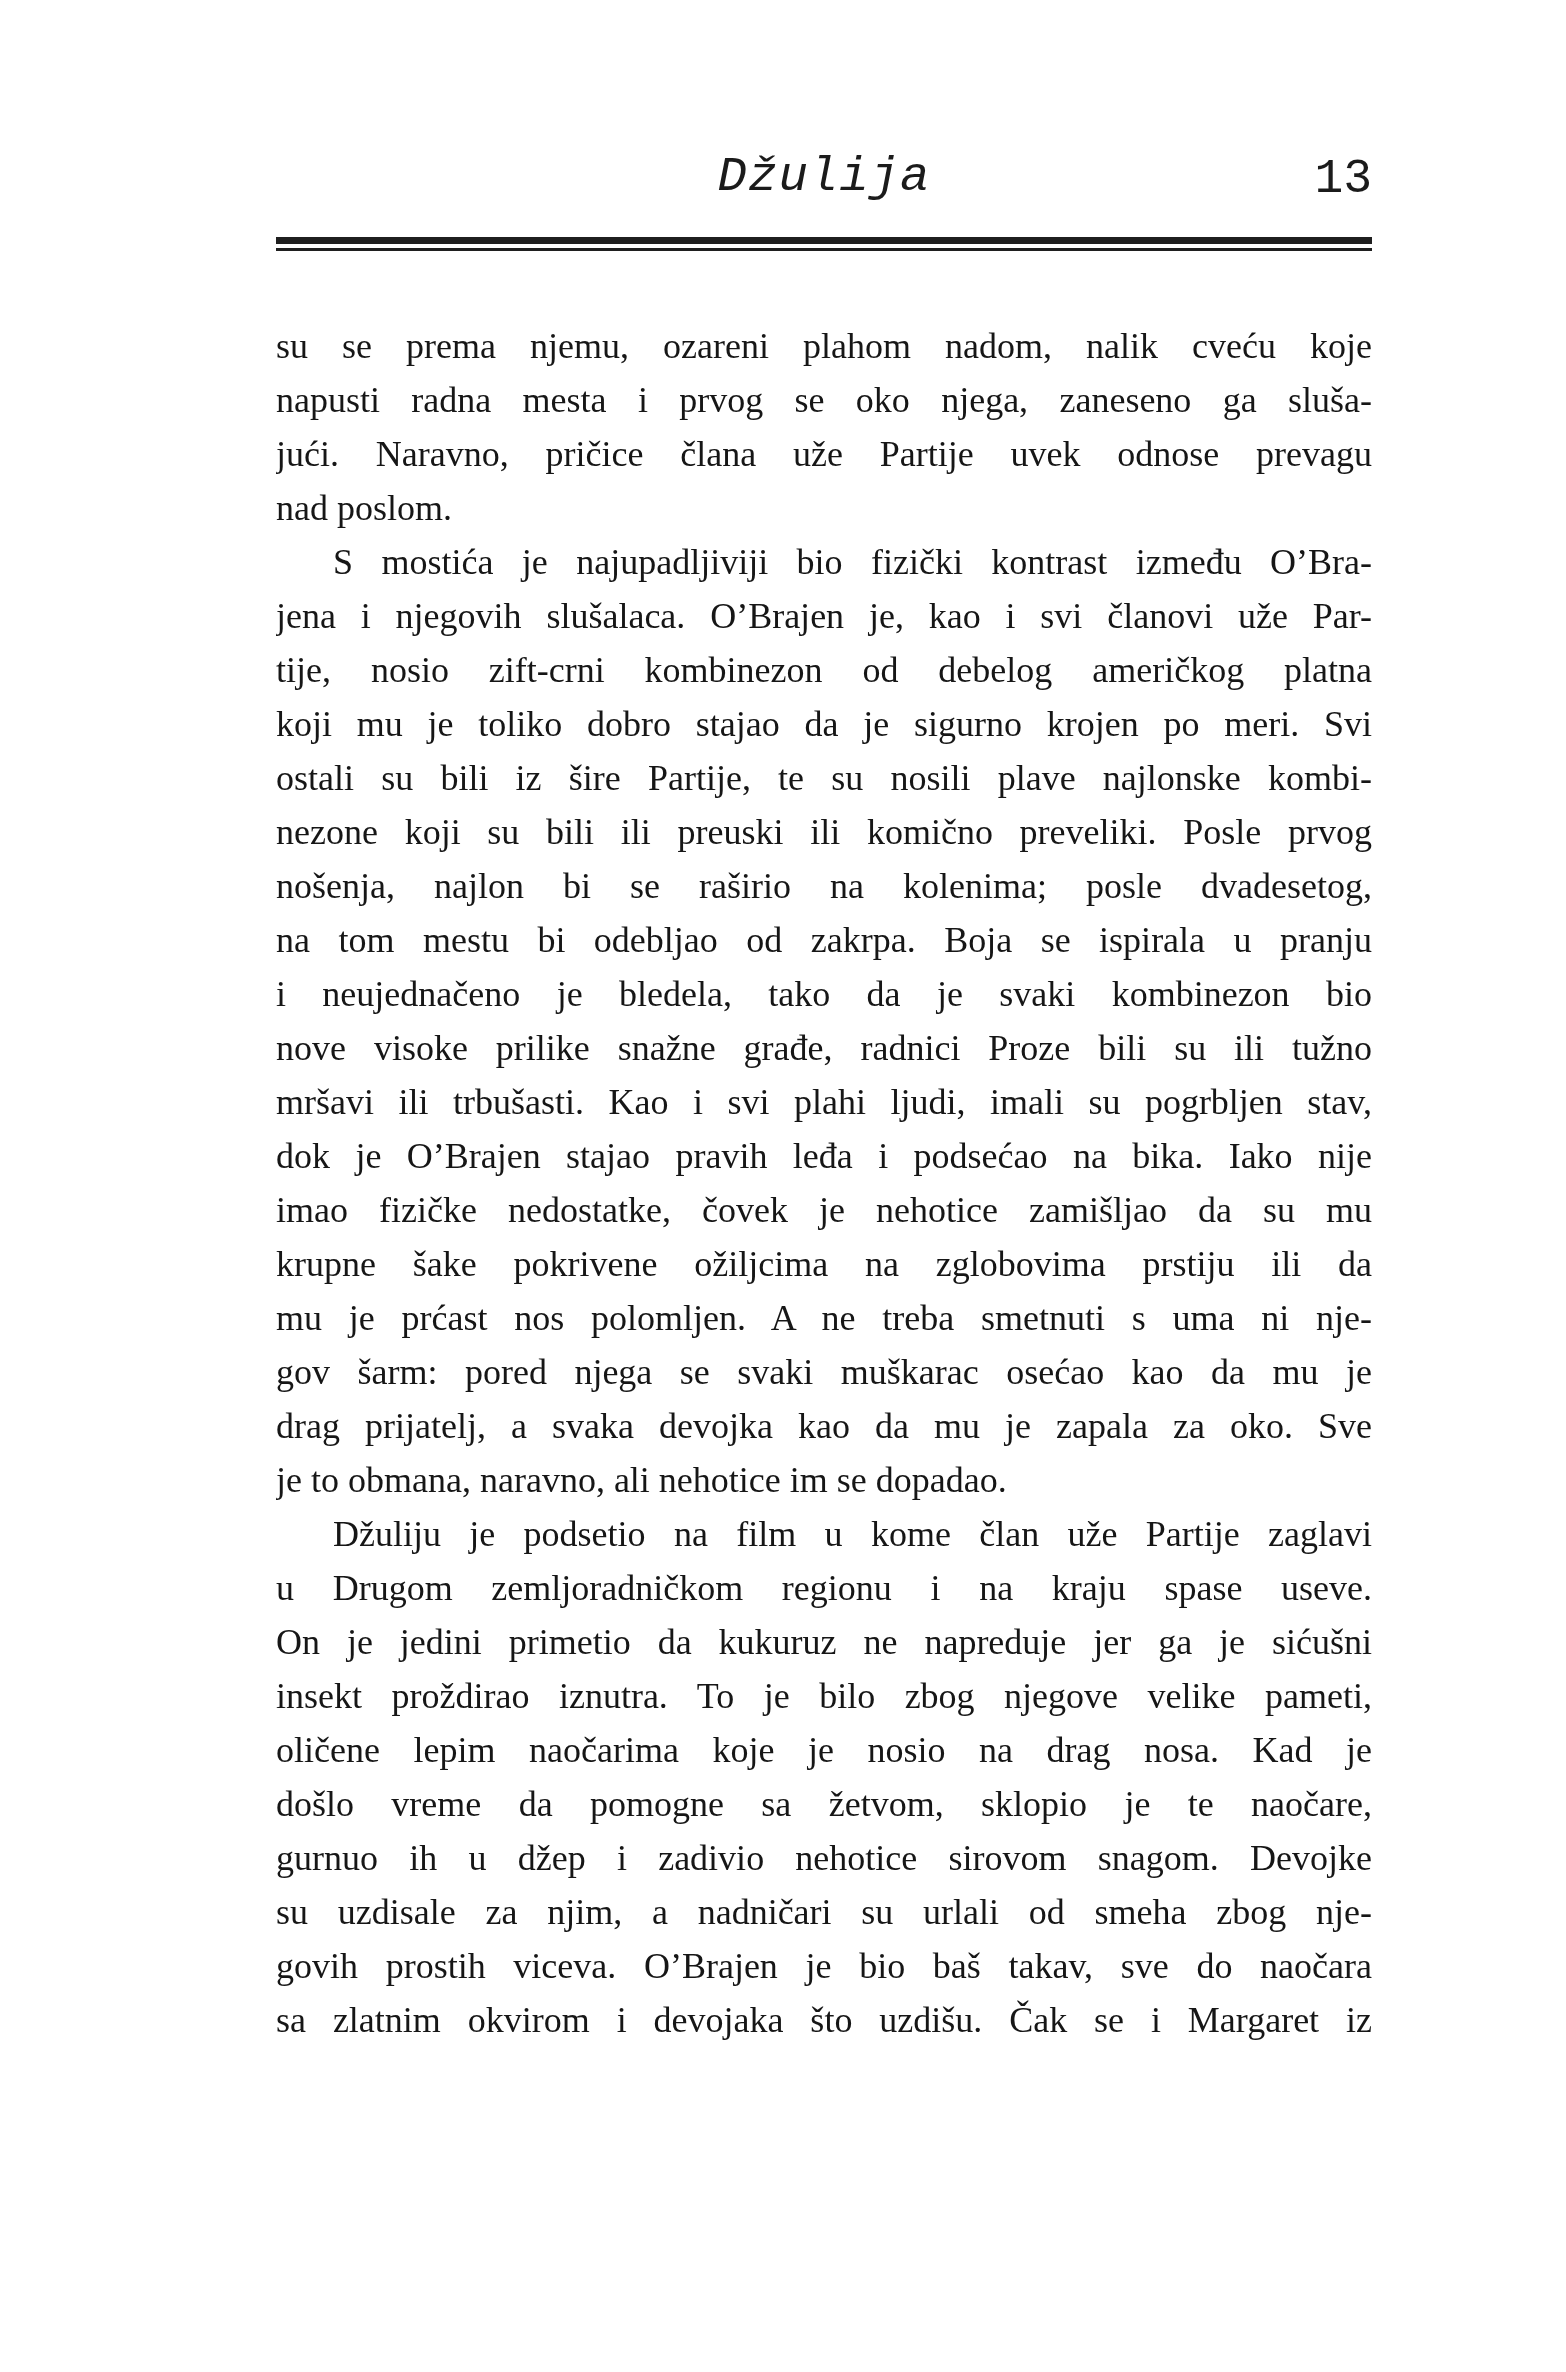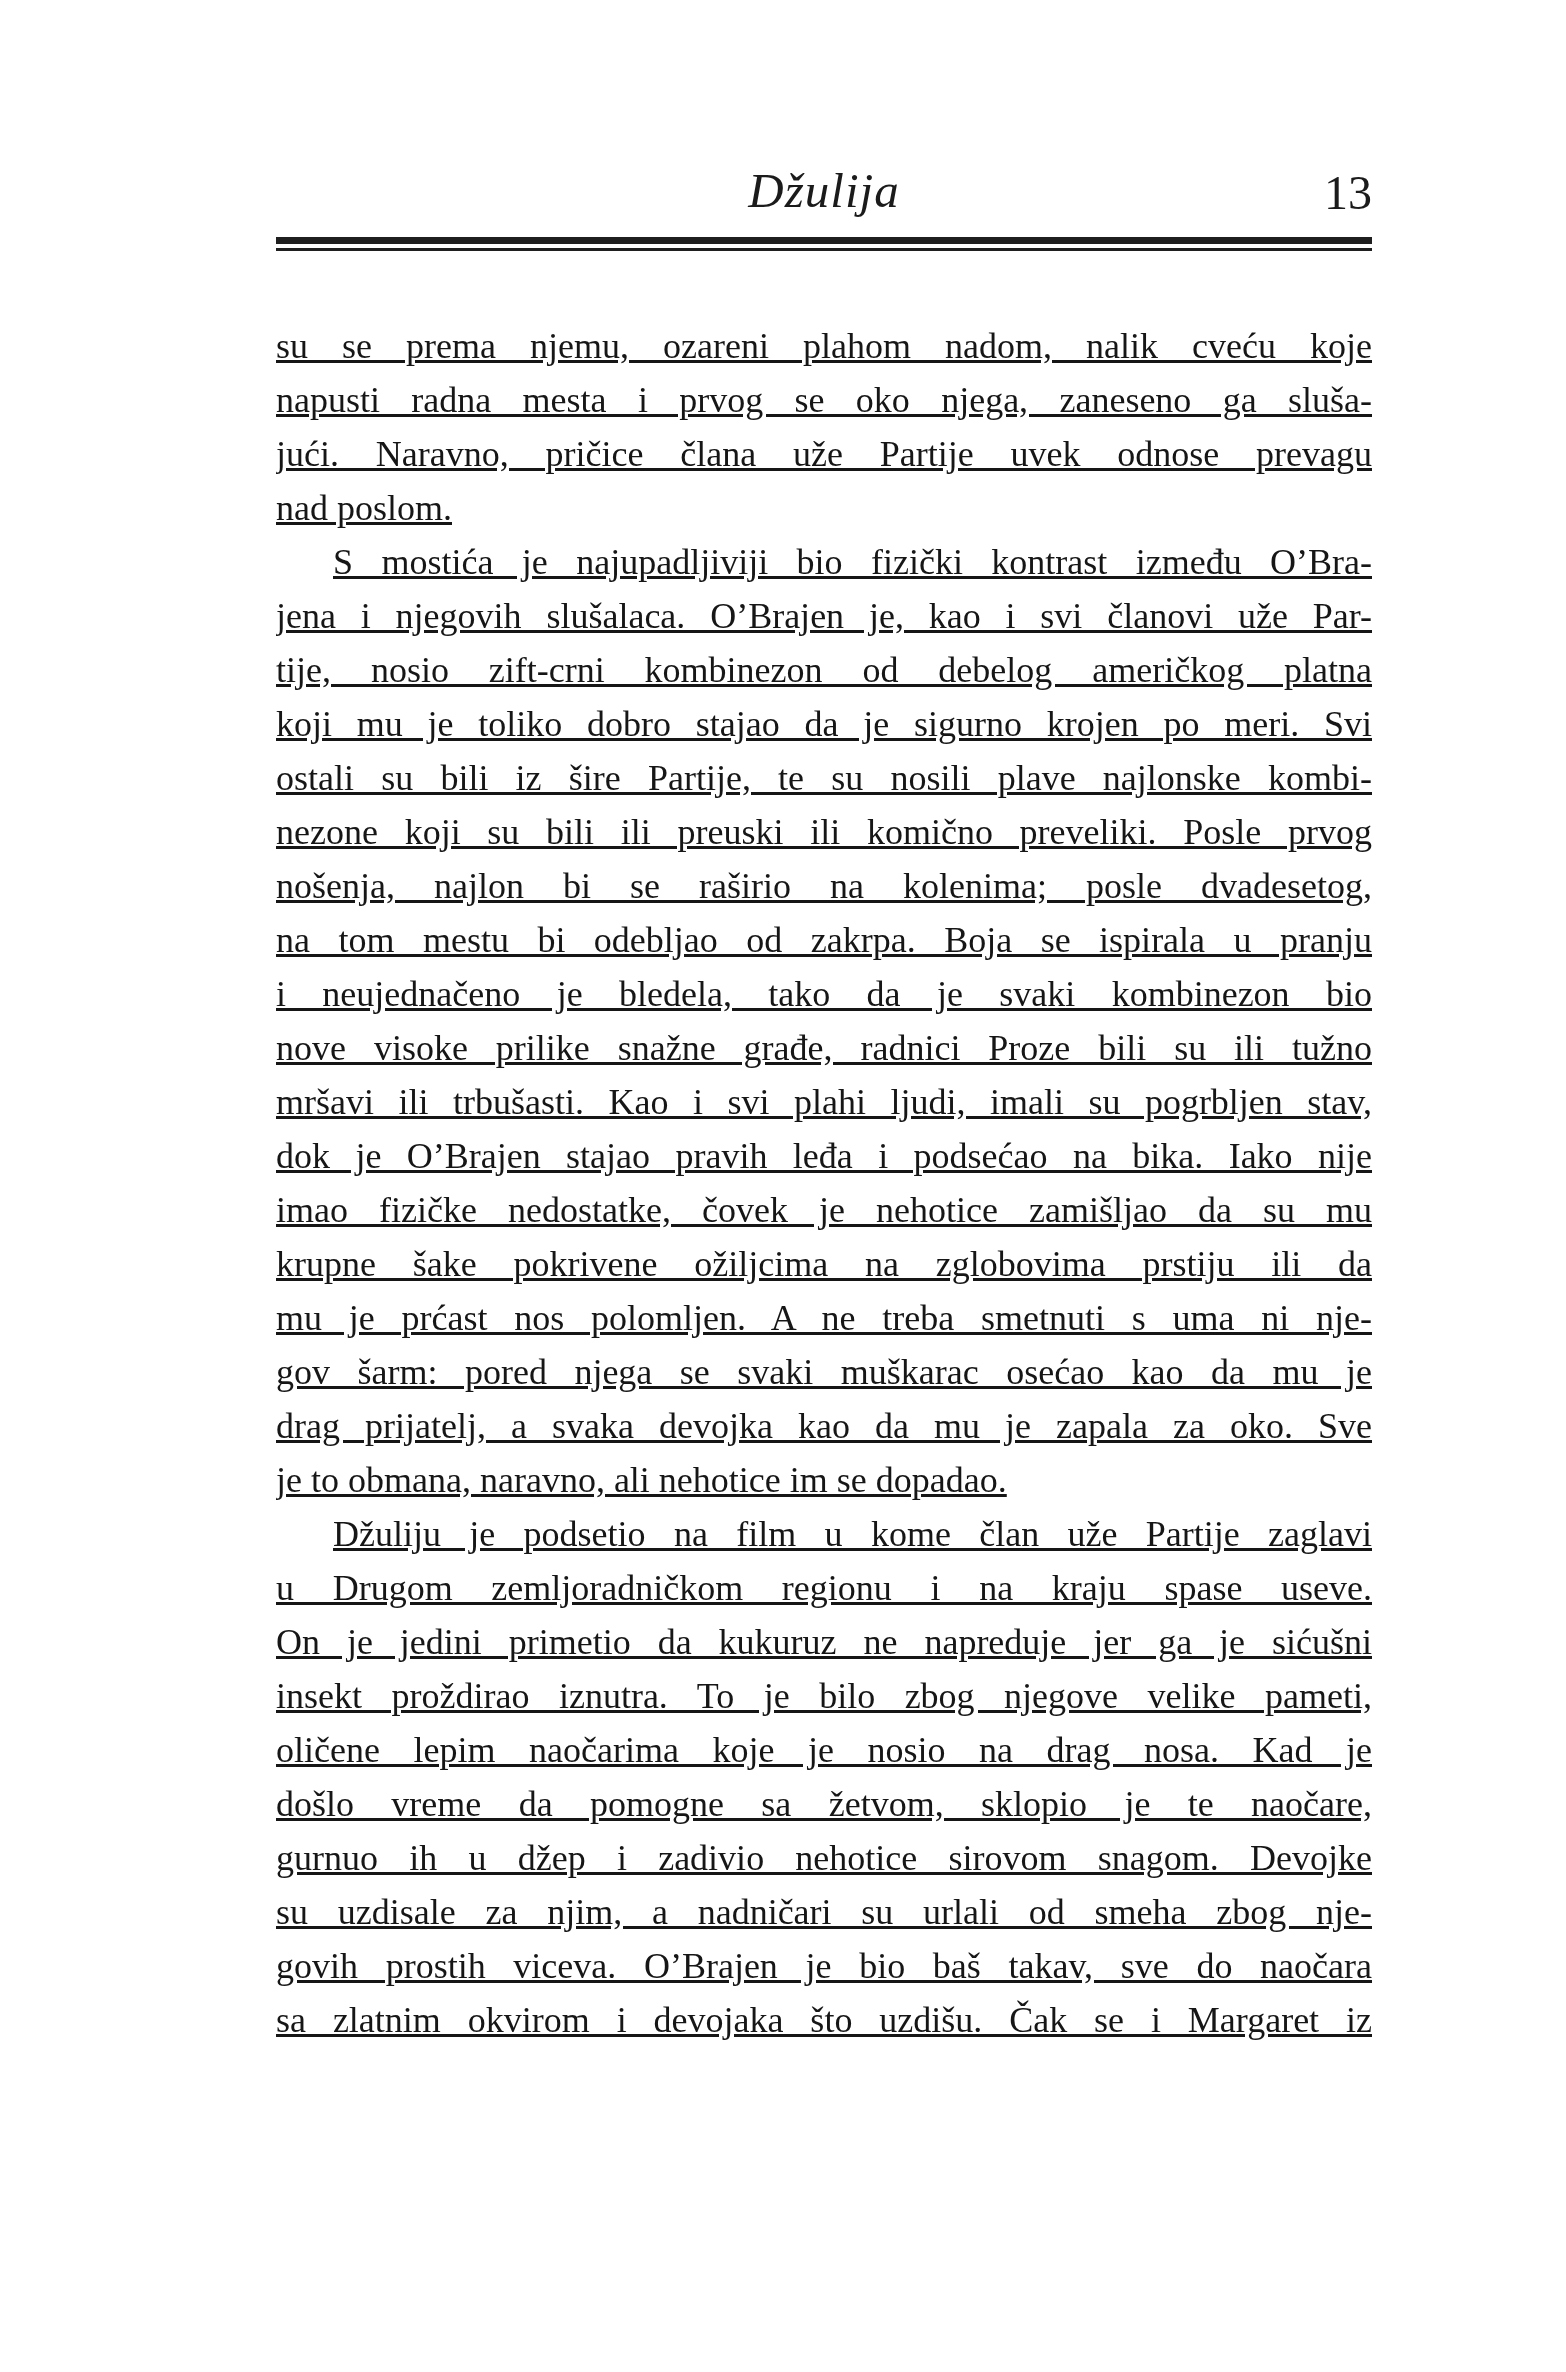--- a/index.html
+++ b/index.html
@@ -13,23 +13,24 @@
     height: 2373px;
     background: #ffffff;
     overflow: hidden;
     font-family: "Liberation Serif", "DejaVu Serif", serif;
     color: #1b1b1b;
   }
   
   .running-head {
     position: absolute;
     left: 276px;
-    top: 161px;
+    top: 148px;
     width: 1096px;
     height: 68px;
+    font-family: Liberation Mono, monospace;
   }
   .head-title {
     position: absolute;
     left: 0;
     right: 0;
     top: 0;
     text-align: center;
     font-style: italic;
     font-size: 49px;
     line-height: 59px;
@@ -67,21 +68,20 @@
     left: 276px;
     top: 319px;
     width: 1096px;
     font-size: 36px;
     line-height: 54px;
     color: #161616;
   }
   .paragraph {
     margin: 0;
     padding: 0;
-    text-decoration: underline;
   }
   .line {
     width: 100%;
     text-align: justify;
     text-align-last: justify;
     white-space: normal;
     overflow: hidden;
   }
   .line.para-end {
     text-align-last: left;

